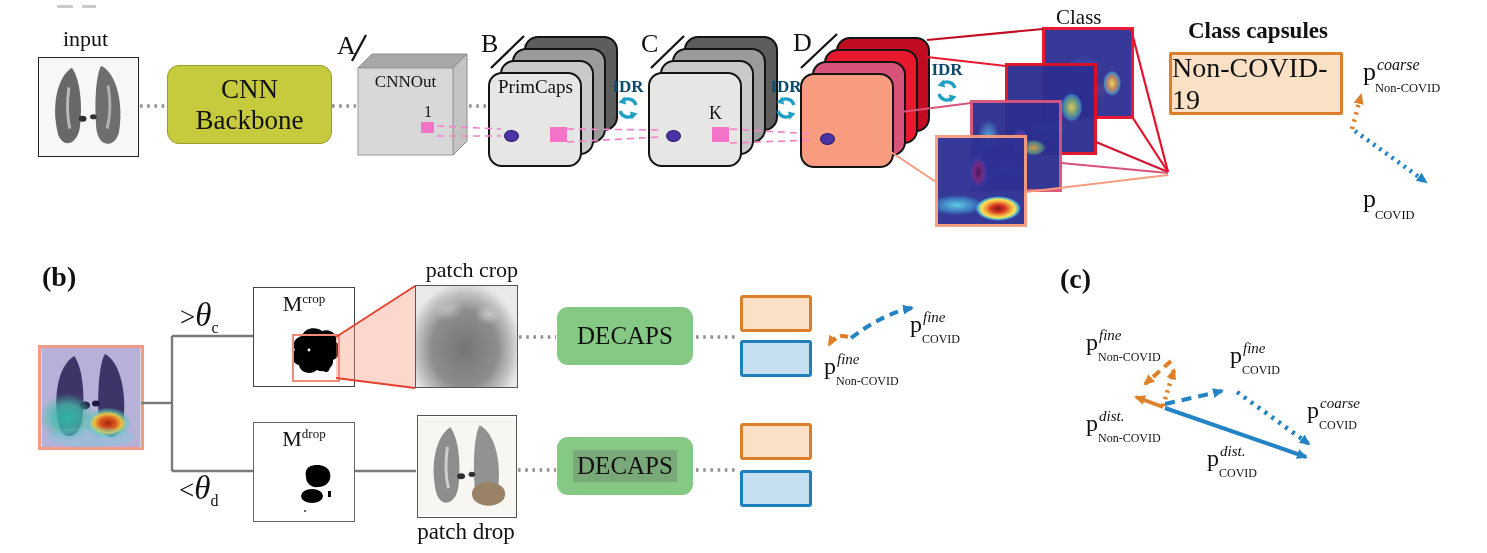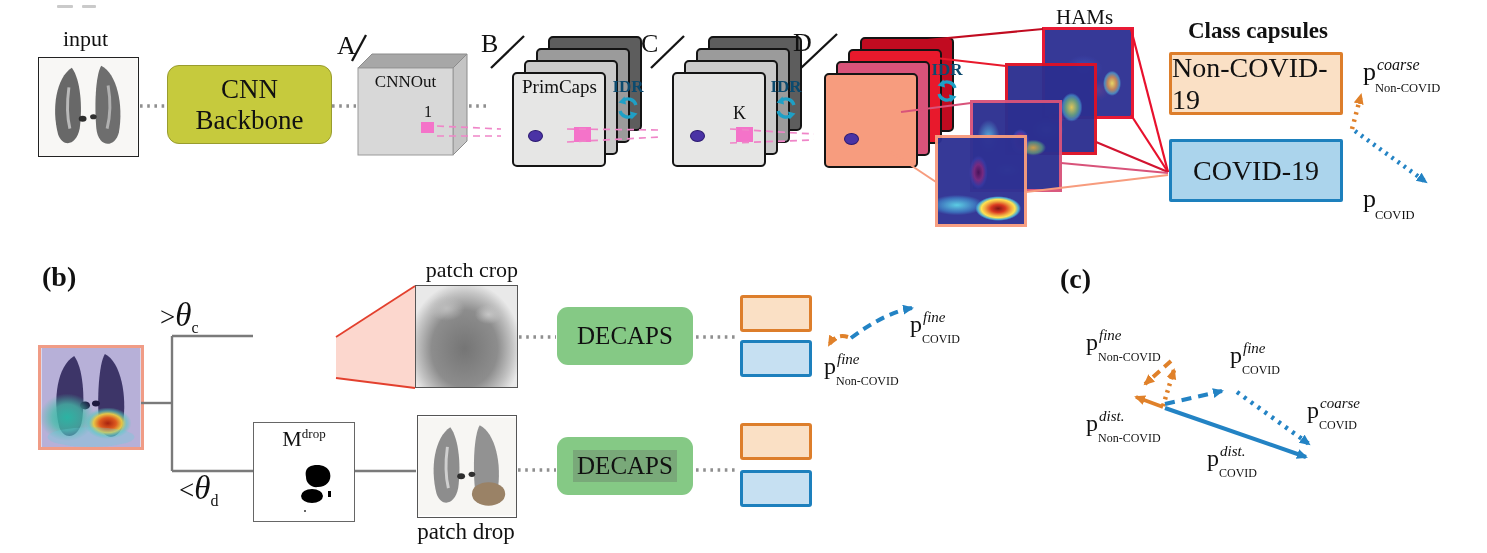--- a/index.html
+++ b/index.html
@@ -28,21 +28,21 @@
   .mini-capsule{position:absolute;width:66px;height:31px;border-radius:3px;}
   .mini-orange{border:3px solid #dd7e2b;background:#fae0c5;}
   .mini-blue{border:3px solid #1d80bd;background:#c6e0f2;}
 
   .mask-box{position:absolute;width:100px;height:98px;background:#fff;border:1.5px solid #444;}
   .mask-title{position:absolute;width:100%;top:3px;text-align:center;font-size:22px;}
   .mask-title sup{font-size:13px;}
 
   
   .stack{position:absolute;width:127px;height:128px;}
-  .layer{position:absolute;width:90px;height:91px;border:2.5px solid #141414;border-radius:5px;margin-left:24px;}
+  .layer{position:absolute;width:90px;height:91px;border:2.5px solid #141414;border-radius:14px;}
 
   
   .cube-label{position:absolute;left:358px;top:72px;width:95px;text-align:center;font-size:17px;}
 
   
   .ham{position:absolute;width:86px;height:86px;opacity:.96;}
   .ham-h1{border:3px solid #e8112d;
     background:
      radial-gradient(ellipse 10px 14px at 78% 62%, rgba(250,230,90,.9), rgba(250,160,60,.7) 45%, rgba(90,210,230,.5) 75%, transparent 90%),
      radial-gradient(ellipse 16px 12px at 60% 70%, rgba(90,60,140,.8), transparent 85%),
@@ -196,32 +196,29 @@
   <div class="idr" style="left:927px;top:61px;">
     <span class="idr-text">IDR</span>
     <svg width="26" height="26" viewBox="0 0 26 26">
       <path d="M21,10 A8.3,8.3 0 0 0 8,5.6" stroke="#1ea0c6" stroke-width="3.2" fill="none"></path>
       <polygon points="9.5,1.5 3.5,7.5 11,9.5" fill="#1ea0c6"></polygon>
       <path d="M5,16 A8.3,8.3 0 0 0 18,20.4" stroke="#1ea0c6" stroke-width="3.2" fill="none"></path>
       <polygon points="16.5,24.5 22.5,18.5 15,16.5" fill="#1ea0c6"></polygon>
     </svg>
   </div>
 
-  <div class="lbl" style="left:1056px;top:6px;font-size:21px;">HAMs</div>
+  <div class="lbl" style="left:1056px;top:6px;font-size:21px;">Class</div>
   <div class="ham ham-h1" style="left:1042px;top:27px;"></div>
   <div class="ham ham-h2" style="left:1005px;top:63px;"></div>
   <div class="ham ham-h3" style="left:970px;top:100px;"></div>
   <div class="ham ham-h4" style="left:935px;top:135px;"></div>
 
   <div class="lbl" style="left:1188px;top:19px;font-size:23px;font-weight:bold;">Class capsules</div>
   <div class="capsule-big cap-orange-big">
     <span>Non-COVID-19</span>
-  </div>
-  <div class="capsule-big cap-blue-big">
-    <span>COVID-19</span>
   </div>
 
   <div class="plabel" style="left:1363px;top:57px;">
     <span class="pbase">p</span><span class="psup">coarse</span>
     <span class="psub">Non-COVID</span>
   </div>
   <div class="plabel" style="left:1363px;top:186px;">
     <span class="pbase">p</span>
     <span class="psub">COVID</span>
   </div>
@@ -248,27 +245,38 @@
       <path d="M33,8 C16,18 11,52 18,80 C23,94 38,91 41,73 C44,50 42,20 33,8 Z" fill="#322a5e" opacity=".92"></path>
       <path d="M64,6 C80,14 87,48 82,78 C78,94 60,94 58,74 C56,50 58,16 64,6 Z" fill="#322a5e" opacity=".92"></path>
       <ellipse cx="44" cy="58" rx="5" ry="4" fill="#1c1840"></ellipse>
       <ellipse cx="55" cy="56" rx="4" ry="3" fill="#1c1840"></ellipse>
       <ellipse cx="26" cy="70" rx="28" ry="24" fill="url(#tealg)"></ellipse>
       <ellipse cx="67" cy="76" rx="24" ry="16" fill="url(#redg)"></ellipse>
       <ellipse cx="50" cy="90" rx="44" ry="10" fill="rgba(100,210,220,.30)"></ellipse>
     </svg>
   </div>
 
-  <div class="theta-label" style="left:160px;top:297px;">
+  <div class="theta-label" style="left:180px;top:297px;">
     <span>&gt;</span><span class="theta">θ</span><span class="tsub">c</span>
   </div>
   <div class="theta-label" style="left:179px;top:470px;">
     <span>&lt;</span><span class="theta">θ</span><span class="tsub">d</span>
   </div>
 
+  <div class="mask-box" style="left:253px;top:287px;">
+    <div class="mask-title">
+      <span>M</span><sup>crop</sup>
+    </div>
+    <svg width="100" height="98" viewBox="0 0 100 98" style="position:absolute;left:0;top:0;">
+      <path d="M48,48 C50,40 62,38 68,43 C76,40 84,46 82,54 C88,58 86,70 79,72 C80,80 70,86 63,82 C56,88 46,84 45,77 C38,76 36,66 41,62 C37,55 42,49 48,48 Z" fill="#000"></path>
+      <ellipse cx="72" cy="80" rx="3.5" ry="4" fill="#000"></ellipse>
+      <circle cx="55" cy="62" r="1.4" fill="#fff"></circle>
+    </svg>
+    <div class="abs" style="left:38px;top:46px;width:44px;height:44px;border:2.5px solid #f08a74;"></div>
+  </div>
 
   <div class="lbl" style="left:417px;top:258px;width:101px;font-size:22px;text-align:right;">patch crop</div>
   <div class="img-frame patch-crop-img"></div>
 
   <div class="decaps-box" style="left:557px;top:307px;">
     <span>DECAPS</span>
   </div>
   <div class="mini-capsule mini-orange" style="left:740px;top:295px;"></div>
   <div class="mini-capsule mini-blue" style="left:740px;top:340px;"></div>
 

